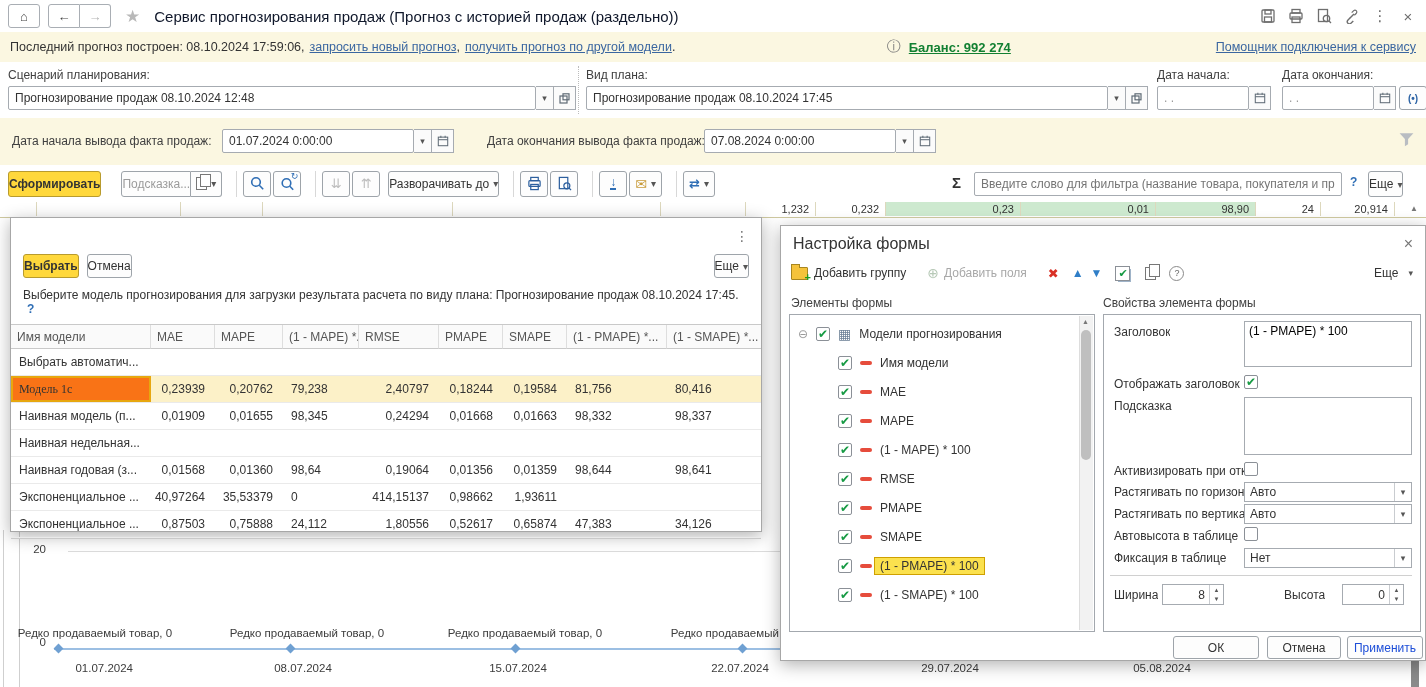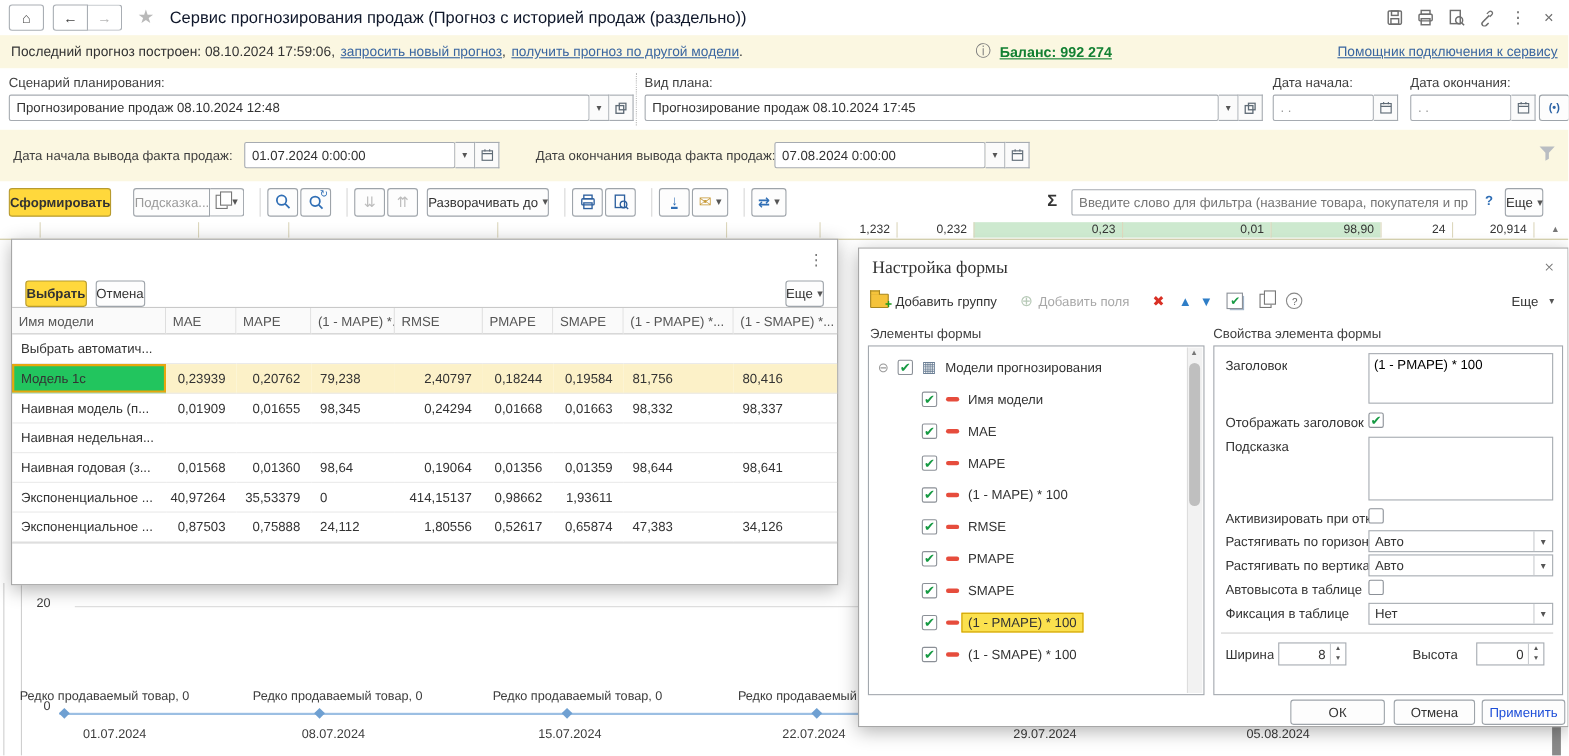--- a/index.html
+++ b/index.html
@@ -52,21 +52,21 @@
   .dlg{position:absolute;background:#fff;border:1px solid #a7a7a7;box-shadow:0 4px 16px rgba(0,0,0,.3);box-sizing:border-box;}
   .dlg-title{font-size:16px;color:#333;}
   
   .mtable{display:grid;grid-template-columns:140px 64px 68px 76px 80px 64px 64px 100px 1fr;border-top:1px solid #c9c9c9;border-bottom:1px solid #c9c9c9;}
   .mtable .hc{background:#fafafa;border-bottom:1px solid #c9c9c9;border-right:1px solid #dedede;color:#555;padding:5px 6px;height:24px;box-sizing:border-box;white-space:nowrap;overflow:hidden;}
   .mtable .hc:nth-child(9n){border-right:none;}
   .mtable .cell{height:27px;box-sizing:border-box;border-bottom:1px solid #eaeaea;padding-top:6px;white-space:nowrap;overflow:hidden;}
   .mtable .lft{text-align:left;padding-left:8px;}
   .mtable .num{text-align:right;padding-right:10px;}
   .mtable .selrow{background:#fcf1c8;}
-  .mtable .selname{background:#22c55e;box-shadow:inset 0 0 0 2px #e7a70f;}
+  .mtable .selname{background:#f97316;box-shadow:inset 0 0 0 2px #e7a70f;font-family:Liberation Serif, serif;}
   
   .tree{position:absolute;border:1px solid #a3a8ae;background:#fff;overflow:hidden;}
   .trow{display:flex;align-items:center;height:29px;gap:8px;}
   .dash{width:12px;height:4px;background:#e64c3c;border-radius:2px;flex:0 0 auto;}
   .tsel{background:#fbe14e;border:1px solid #cfa000;padding:1px 5px;margin-left:-6px;}
   .scrollbar{position:absolute;top:1px;right:1px;bottom:1px;width:13px;background:#f2f2f2;border-left:1px solid #ddd;}
   .scroll-thumb{position:absolute;left:1px;width:10px;background:#bfbfbf;border-radius:5px;}
   
   .props{position:absolute;border:1px solid #a3a8ae;background:#fff;}
   .plabel{position:absolute;left:10px;white-space:nowrap;overflow:hidden;max-width:132px;color:#333;}
@@ -374,20 +374,24 @@
     </div>
     <div style="display:flex;align-items:center;padding:10px 12px 0 12px;">
       <span class="btn yellow">Выбрать</span>
       <span class="btn" style="margin-left:8px;">Отмена</span>
       <span style="flex:1;"></span>
       <span class="btn">
         <span>Еще</span>
         <span class="dd">▾</span>
       </span>
     </div>
+    <div style="padding:10px 12px 8px 12px;">
+      <span>Выберите модель прогнозирования для загрузки результата расчета по виду плана: Прогнозирование продаж 08.10.2024 17:45.</span>
+      <span style="color:#2f6eb5;font-weight:bold;margin-left:4px;">?</span>
+    </div>
     <div class="mtable">
       <span class="hc">Имя модели</span>
       <span class="hc">MAE</span>
       <span class="hc">MAPE</span>
       <span class="hc">(1 - MAPE) *...</span>
       <span class="hc">RMSE</span>
       <span class="hc">PMAPE</span>
       <span class="hc">SMAPE</span>
       <span class="hc">(1 - PMAPE) *...</span>
       <span class="hc">(1 - SMAPE) *...</span>
@@ -458,21 +462,21 @@
       <span class="cell lft">24,112</span>
       <span class="cell num">1,80556</span>
       <span class="cell num">0,52617</span>
       <span class="cell num">0,65874</span>
       <span class="cell lft">47,383</span>
       <span class="cell lft">34,126</span>
     </div>
   </div>
 
   <div class="dlg" style="left:780px;top:225px;width:646px;height:436px;z-index:20;">
-    <div style="display:flex;align-items:center;padding:9px 12px 0 12px;font-family:Liberation Serif, serif;">
+    <div style="display:flex;align-items:center;padding:9px 12px 0 12px;">
       <span class="dlg-title">Настройка формы</span>
       <span style="flex:1;"></span>
       <span style="color:#777;font-size:16px;">×</span>
     </div>
     <div style="display:flex;align-items:center;padding:12px 12px 0 10px;gap:7px;">
       <span style="display:inline-flex;align-items:center;gap:6px;">
         <span class="folder">
             <span class="plus">+</span>
           </span>
         <span>Добавить группу</span>

